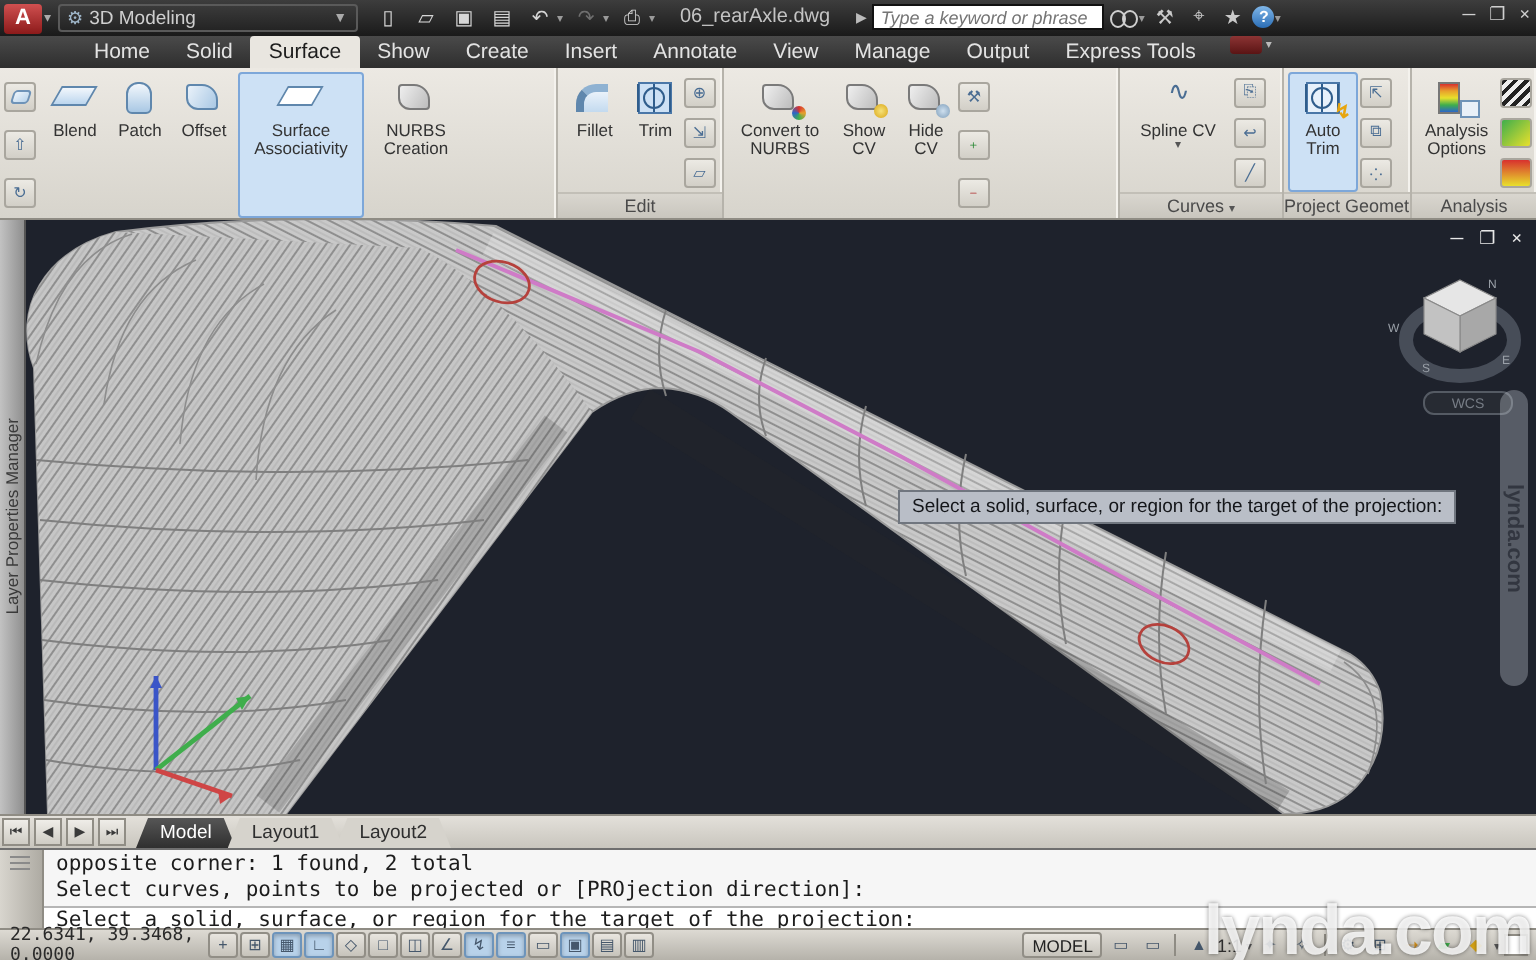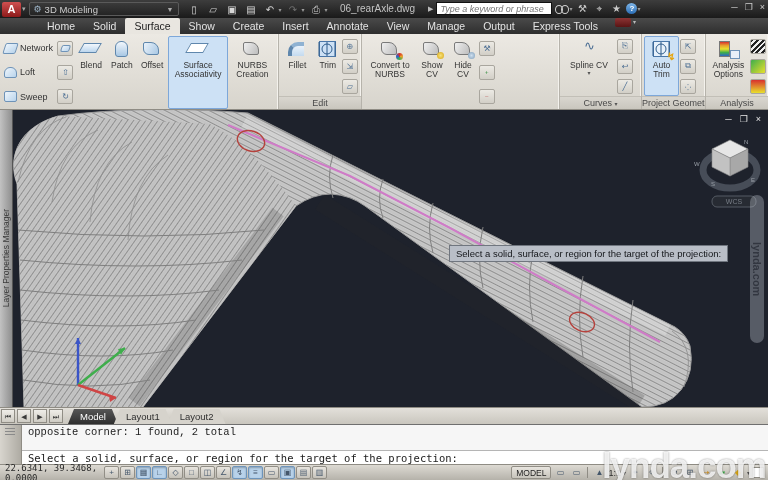--- a/index.html
+++ b/index.html
@@ -114,21 +114,21 @@
     clip-path:polygon(6px 0, calc(100% - 6px) 0, 100% 100%, 0 100%); background:#d6d3cc; margin-left:-4px; }
   .ltab.active { background:linear-gradient(#565656,#2f2f2f); color:#fff; }
 
   
   .cmd { position:absolute; left:0; top:424px; width:768px; height:40px; background:#fff;
     border-top:1px solid #6f6f6f; display:flex; font-family:"DejaVu Sans Mono", monospace; }
   .cmd-grip { width:22px; background:linear-gradient(90deg,#d8d5ce,#aeaba3); border-right:1px solid #8f8c84; position:relative; }
   .cmd-grip::before { content:""; position:absolute; left:5px; top:3px; width:10px; height:8px;
     background:repeating-linear-gradient(#8a8a8a 0 1px, transparent 1px 3px); }
   .cmd-main { flex:1; display:flex; flex-direction:column; }
-  .cmd-hist { flex:1; background:#f6f6f6; padding:1px 6px; font-size:10.5px; color:#1c1c1c; line-height:13px;font-family:Liberation Mono, monospace; }
+  .cmd-hist { flex:1; background:#f6f6f6; padding:1px 6px; font-size:10.5px; color:#1c1c1c; line-height:13px; }
   .cmd-input-row { height:14px; border-top:1px solid #b5b5b5; display:flex; align-items:center; }
   .cmd-input { flex:1; border:0; outline:none; font-family:"DejaVu Sans Mono",monospace;
     font-size:10.5px; color:#1c1c1c; padding:0 6px; background:#fff; }
 
   
   .status { position:absolute; left:0; top:464px; width:768px; height:16px;
     background:linear-gradient(#dddad3,#b5b2aa); border-top:1px solid #8f8c84;
     display:flex; align-items:center; font-size:9px; color:#2e2e2e; }
   .coords { width:104px; padding-left:5px; font-family:"DejaVu Sans Mono",monospace; font-size:9px; color:#2a2a2a; }
   .tgl { width:15px; height:13px; margin-right:1px; background:linear-gradient(#e8e5df,#c6c3bb);
@@ -202,34 +202,20 @@
     <span class="mtab">Output</span>
     <span class="mtab">Express Tools</span>
     <span class="menu-extra"></span>
     <span class="menu-extra-caret">▾</span>
   </div>
 
   <div class="ribbon">
 
     <div class="panel" style="width:279px">
       <div class="panel-body">
-        <div class="rcol" style="width:58px">
-          <div class="rbtn-sm">
-            <span class="mini-ic sk"></span>
-            <span>Network</span>
-            </div>
-          <div class="rbtn-sm">
-            <span class="mini-ic rd"></span>
-            <span>Loft</span>
-            </div>
-          <div class="rbtn-sm">
-            <span class="mini-ic"></span>
-            <span>Sweep</span>
-            </div>
-        </div>
         <div class="rcol" style="width:18px">
           <div class="rbtn-xs">
               <span class="mini-ic sk" style="width:9px;height:7px"></span>
             </div>
           <div class="rbtn-xs">
               <span>⇧</span>
             </div>
           <div class="rbtn-xs">
               <span>↻</span>
             </div>
@@ -506,20 +492,21 @@
     <span class="ltab active" style="margin-left:4px">Model</span>
     <span class="ltab">Layout1</span>
     <span class="ltab">Layout2</span>
   </div>
 
   <div class="cmd">
     <div class="cmd-grip"></div>
     <div class="cmd-main">
       <div class="cmd-hist">
         <div>opposite corner: 1 found, 2 total</div>
+        <div>Select curves, points to be projected or [PROjection direction]:</div>
       </div>
       <div class="cmd-input-row">
         <input class="cmd-input" value="Select a solid, surface, or region for the target of the projection:" style="">
       </div>
     </div>
   </div>
 
   <div class="status">
     <span class="coords">22.6341, 39.3468, 0.0000</span>
     <span class="tgl">+</span>

